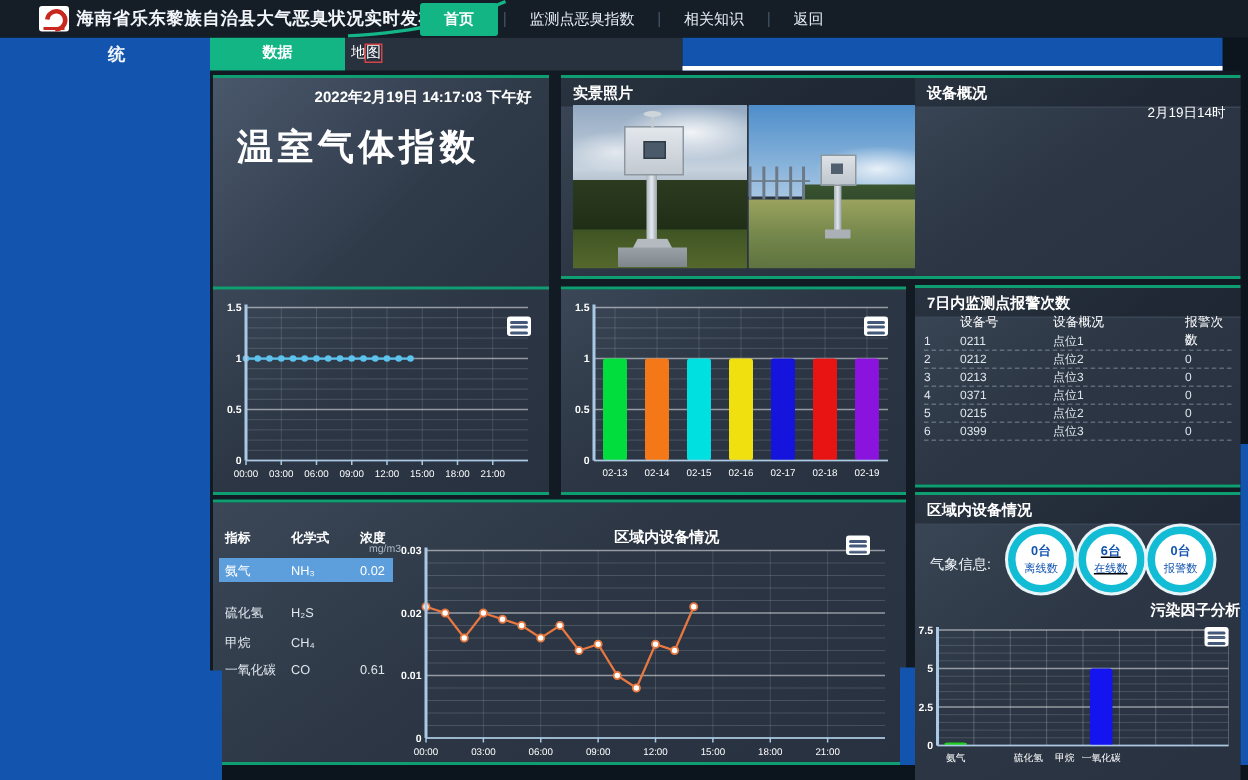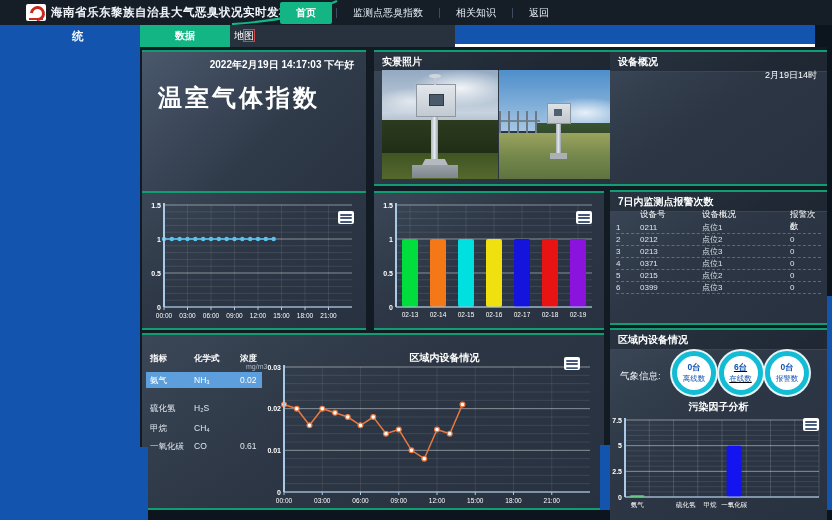--- a/index.html
+++ b/index.html
@@ -98,21 +98,21 @@
   
   .alarm-head{position:absolute;left:6px;right:6px;top:17px;display:grid;grid-template-columns:24px 62px 88px 1fr;font-size:8.5px;font-weight:normal;color:#fff}
   .alarm-rows{position:absolute;left:6px;right:6px;top:30px}
   .alarm-row{display:grid;grid-template-columns:24px 62px 88px 1fr;height:11px;line-height:11px;font-size:8px;color:#dfe6ee;border-bottom:1px dashed rgba(190,202,218,.35)}
   
   .ov-label{position:absolute;left:10px;top:40px;font-size:9.5px;color:#eef3f8}
   .stats{position:absolute;left:62px;top:21px}
   .stat{position:absolute;width:44px;height:44px;border-radius:50%;border:5px solid #12bcd4;background:#fff;box-sizing:border-box;box-shadow:0 0 0 2px #e8f4f8;text-align:center}
   .stat .c{font-size:8.5px;font-weight:bold;color:#1254b0;margin-top:6px}
   .stat .l{font-size:7.5px;color:#1254b0}
-  .pf-title{position:absolute;left:0;right:0;top:70px;text-align:center;font-size:10px;font-weight:bold;color:#fff}
+  .pf-title{position:absolute;left:0;right:0;top:70px;text-align:right;font-size:10px;font-weight:bold;color:#fff}
   .pf-chart{position:absolute;left:0;top:86px}
   
   .blue-sliver{position:absolute;left:827px;top:296px;width:5px;height:214px;background:#1254ae;z-index:20}
   .blue-gap{position:absolute;left:600px;top:445px;width:10px;height:65px;background:#1254ae;z-index:20}
   .blue-notch{position:absolute;left:140px;top:447px;width:8px;height:73px;background:#1254ae;z-index:20}
 </style>
 </head>
 <body>
 
 <div class="navbar">

